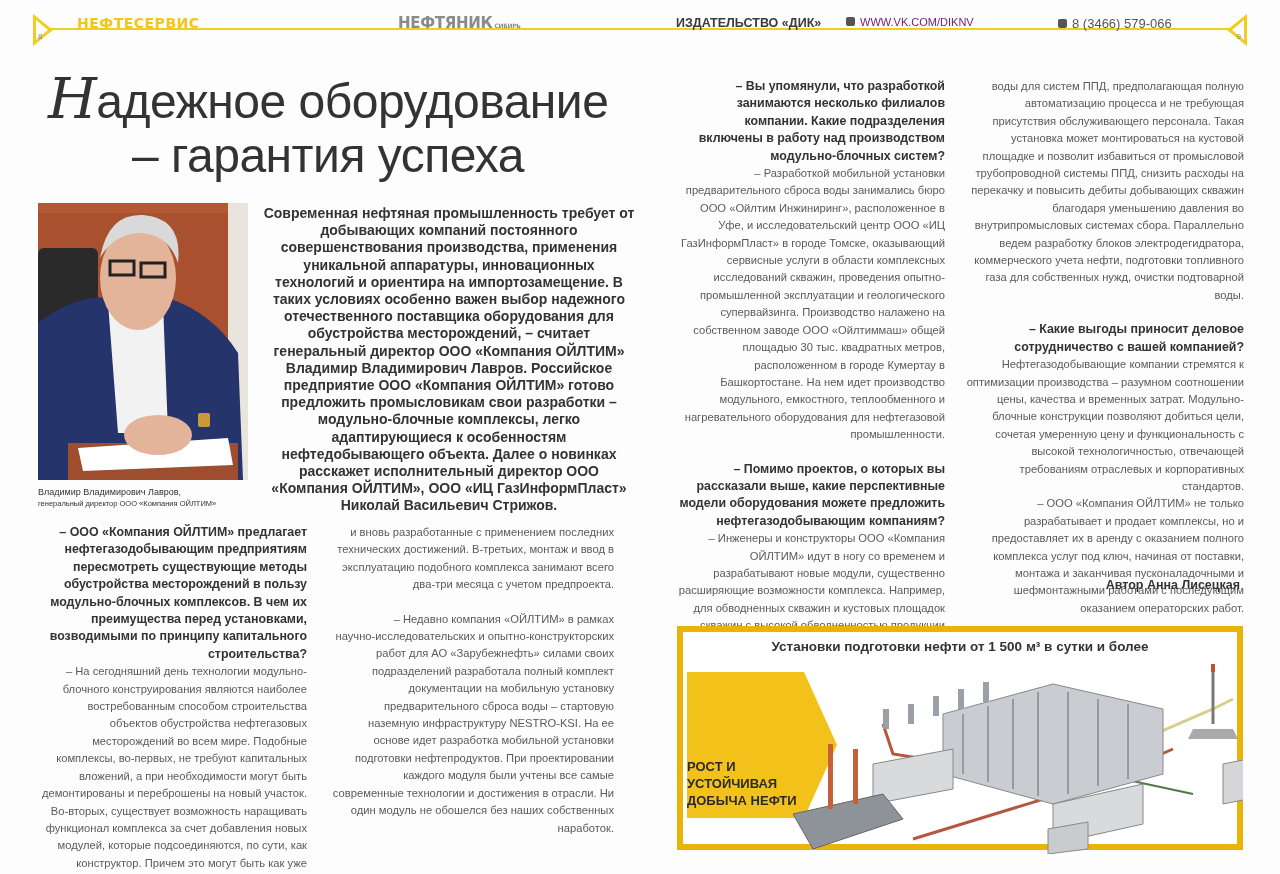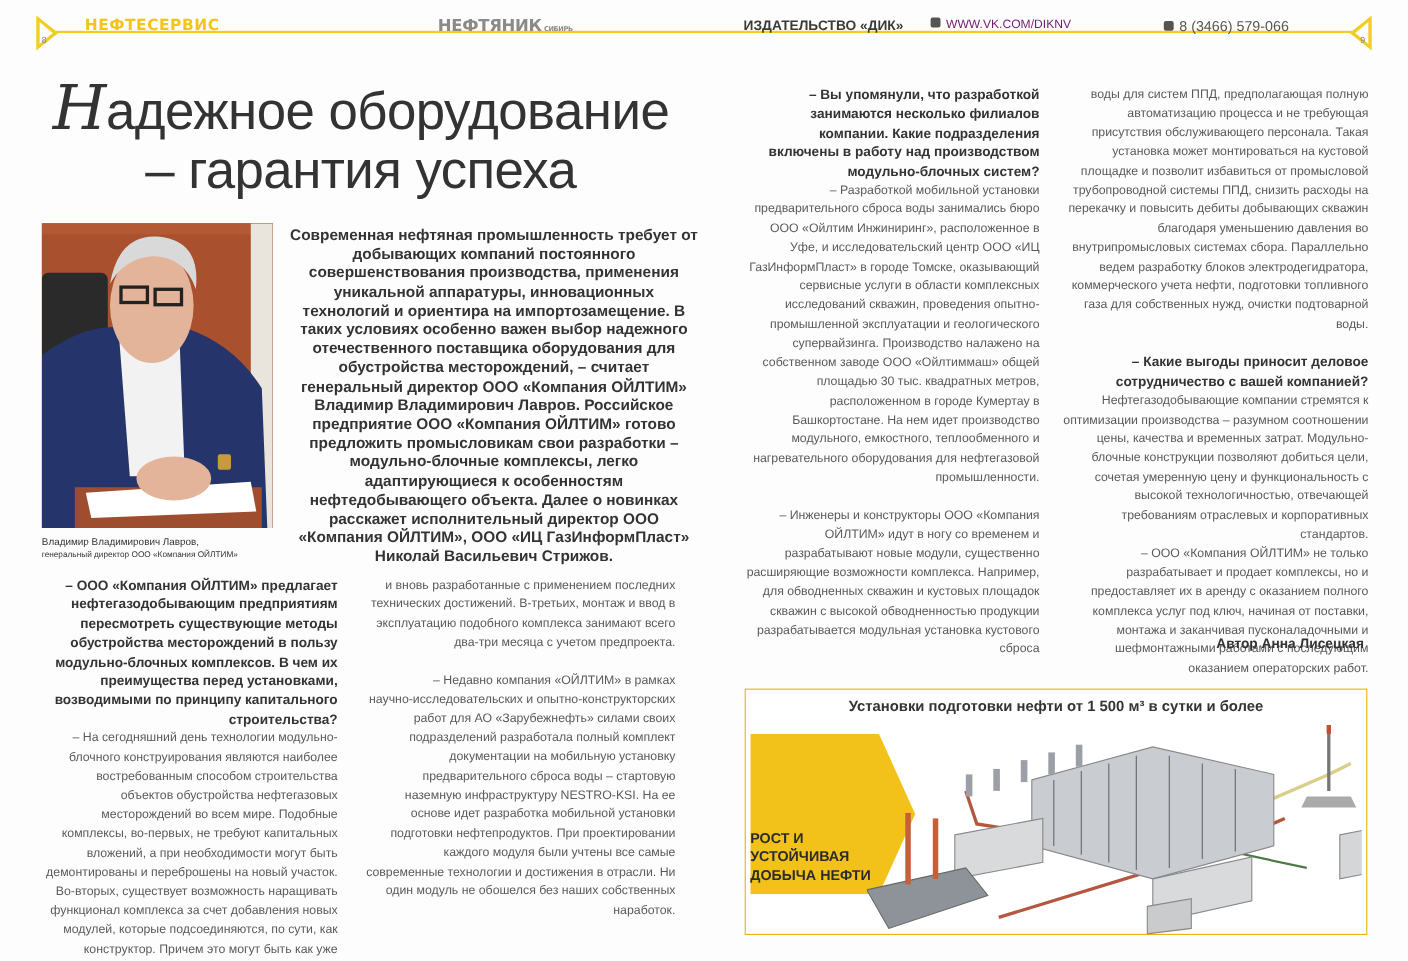--- a/index.html
+++ b/index.html
@@ -38,21 +38,21 @@
   .col { position: absolute; font-size: 11.2px; line-height: 17.4px; color: #5a5a5a; text-align: right; }
   .col p { text-indent: 20px; }
   .col .q { font-weight: bold; color: #333; font-size: 12.4px; line-height: 17.4px; }
   .col .gap { height: 17px; }
   .col1 { left: 37px; top: 524px; width: 270px; }
   .col2 { left: 332px; top: 524px; width: 282px; }
   .col3 { left: 677px; top: 78px; width: 268px; }
   .col4 { left: 966px; top: 78px; width: 278px; }
   .author { position: absolute; right: 40px; top: 578px; font-weight: bold; font-size: 12.5px; color: #333; }
 
-  .infobox { position: absolute; left: 677px; top: 626px; width: 566px; height: 224px; border: 1px solid #eab308; background: #fff; }
+  .infobox { position: absolute; left: 677px; top: 626px; width: 566px; height: 224px; border: 6px solid #eab308; background: #fff; }
   .info-title { position: absolute; top: 7px; left: 0; width: 100%; text-align: center; font-weight: bold; font-size: 13.5px; color: #333; }
   .arrow { position: absolute; left: 4px; top: 40px; width: 150px; height: 146px; background: #f3c21a; clip-path: polygon(0 0, 78% 0, 100% 50%, 78% 100%, 0 100%); }
   .arrow-text { position: absolute; left: 4px; top: 80px; width: 118px; text-align: left; font-weight: bold; font-size: 13px; line-height: 17px; color: #2b2b2b; margin-top: 46px; }
   .plant { position: absolute; left: 110px; top: 22px; }
 </style>
 </head>
 <body>
 
 <div class="hdr-line"></div>
 <div class="tri tri-left"></div>
@@ -106,20 +106,21 @@
 <div class="col col2">
   <div>и вновь разработанные с применением последних технических достижений. В-третьих, монтаж и ввод в эксплуатацию подобного комплекса занимают всего два-три месяца с учетом предпроекта.</div>
   <div class="gap"></div>
   <p>– Недавно компания «ОЙЛТИМ» в рамках научно-исследовательских и опытно-конструкторских работ для АО «Зарубежнефть» силами своих подразделений разработала полный комплект документации на мобильную установку предварительного сброса воды – стартовую наземную инфраструктуру NESTRO-KSI. На ее основе идет разработка мобильной установки подготовки нефтепродуктов. При проектировании каждого модуля были учтены все самые современные технологии и достижения в отрасли. Ни один модуль не обошелся без наших собственных наработок.</p>
 </div>
 
 <div class="col col3">
   <p class="q">– Вы упомянули, что разработкой занимаются несколько филиалов компании. Какие подразделения включены в работу над производством модульно-блочных систем?</p>
   <p>– Разработкой мобильной установки предварительного сброса воды занимались бюро ООО «Ойлтим Инжиниринг», расположенное в Уфе, и исследовательский центр ООО «ИЦ ГазИнформПласт» в городе Томске, оказывающий сервисные услуги в области комплексных исследований скважин, проведения опытно-промышленной эксплуатации и геологического супервайзинга. Производство налажено на собственном заводе ООО «Ойлтиммаш» общей площадью 30 тыс. квадратных метров, расположенном в городе Кумертау в Башкортостане. На нем идет производство модульного, емкостного, теплообменного и нагревательного оборудования для нефтегазовой промышленности.</p>
   <div class="gap"></div>
+  <p class="q">– Помимо проектов, о которых вы рассказали выше, какие перспективные модели оборудования можете предложить нефтегазодобывающим компаниям?</p>
   <p>– Инженеры и конструкторы ООО «Компания ОЙЛТИМ» идут в ногу со временем и разрабатывают новые модули, существенно расширяющие возможности комплекса. Например, для обводненных скважин и кустовых площадок скважин с высокой обводненностью продукции разрабатывается модульная установка кустового сброса</p>
 </div>
 
 <div class="col col4">
   <div>воды для систем ППД, предполагающая полную автоматизацию процесса и не требующая присутствия обслуживающего персонала. Такая установка может монтироваться на кустовой площадке и позволит избавиться от промысловой трубопроводной системы ППД, снизить расходы на перекачку и повысить дебиты добывающих скважин благодаря уменьшению давления во внутрипромысловых системах сбора. Параллельно ведем разработку блоков электродегидратора, коммерческого учета нефти, подготовки топливного газа для собственных нужд, очистки подтоварной воды.</div>
   <div class="gap"></div>
   <p class="q">– Какие выгоды приносит деловое сотрудничество с вашей компанией?</p>
   <p>Нефтегазодобывающие компании стремятся к оптимизации производства – разумном соотношении цены, качества и временных затрат. Модульно-блочные конструкции позволяют добиться цели, сочетая умеренную цену и функциональность с высокой технологичностью, отвечающей требованиям отраслевых и корпоративных стандартов.</p>
   <p>– ООО «Компания ОЙЛТИМ» не только разрабатывает и продает комплексы, но и предоставляет их в аренду с оказанием полного комплекса услуг под ключ, начиная от поставки, монтажа и заканчивая пусконаладочными и шефмонтажными работами с последующим оказанием операторских работ.</p>
 </div>

